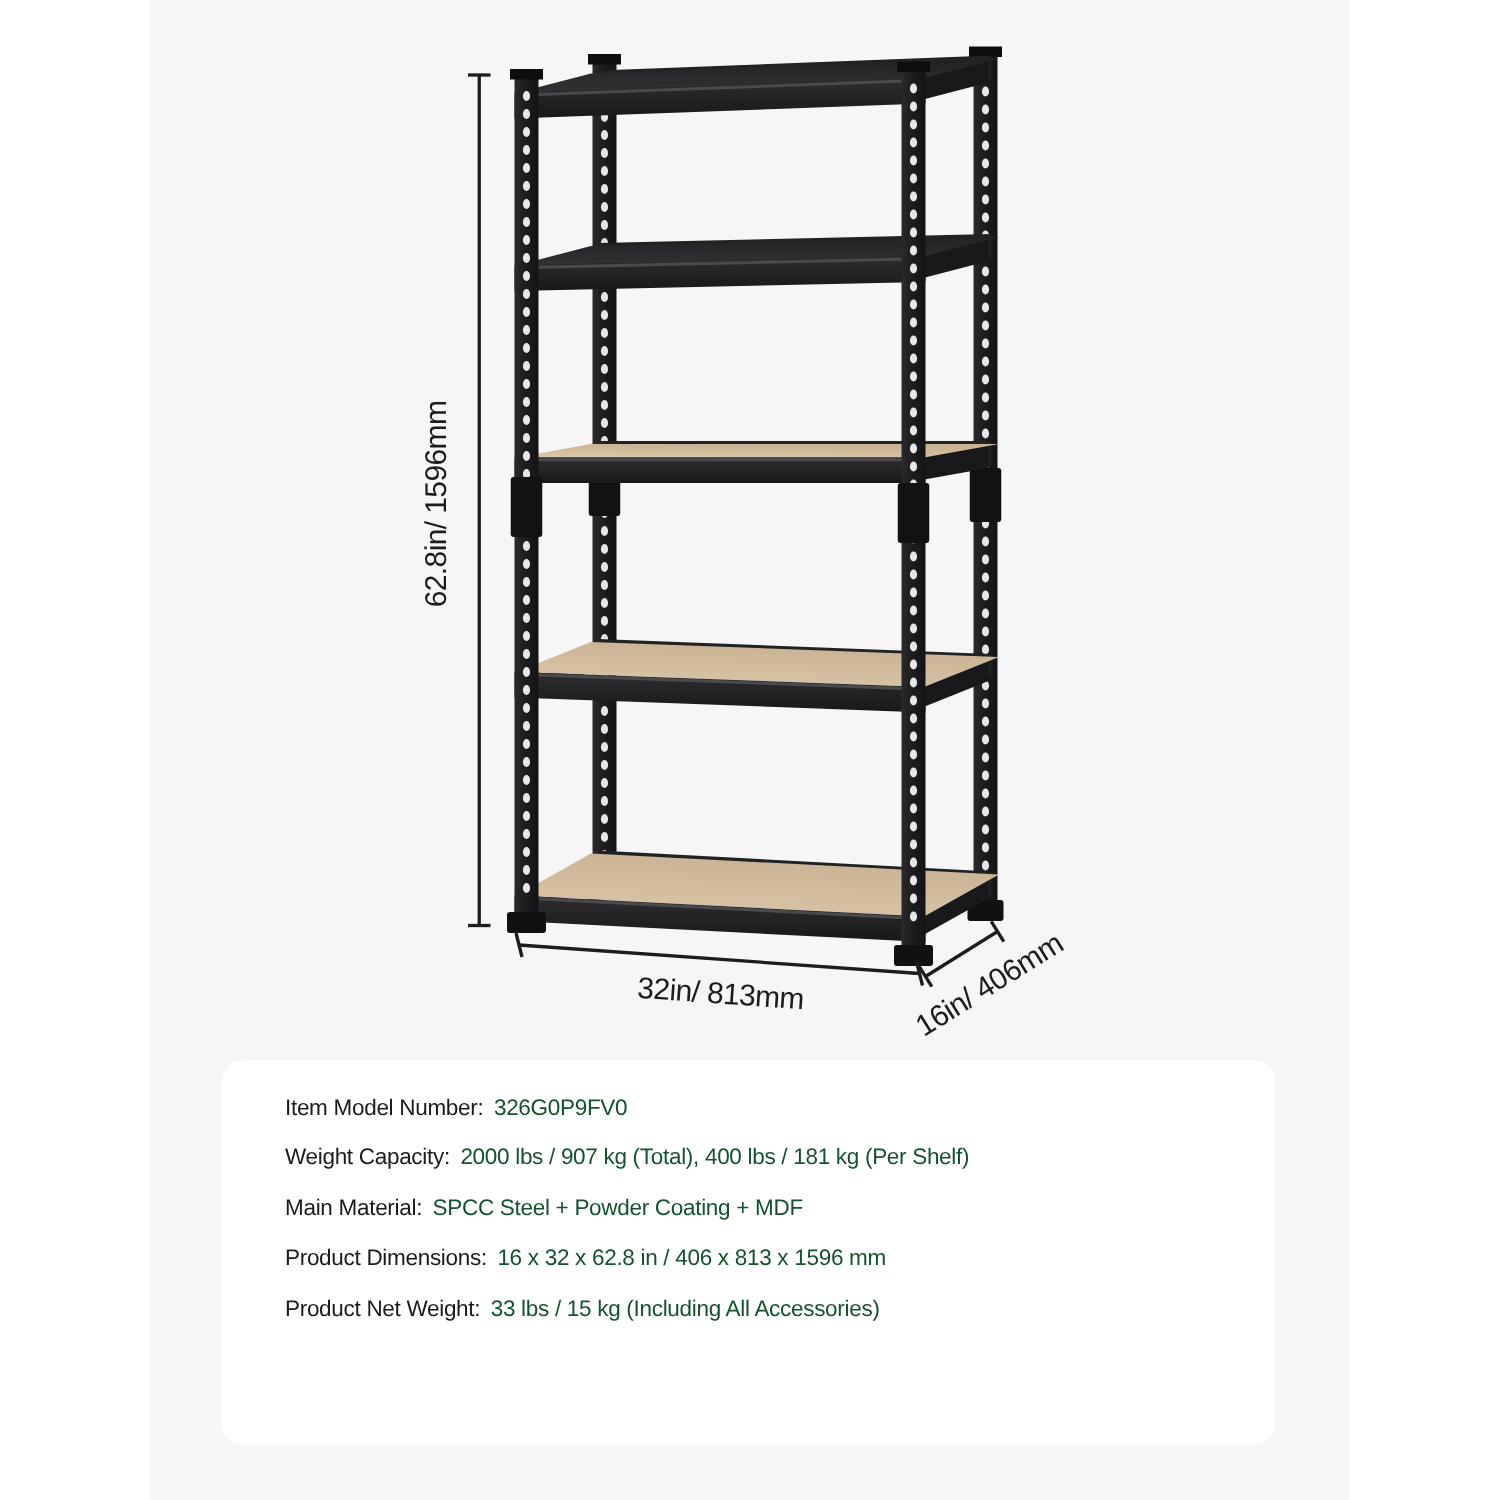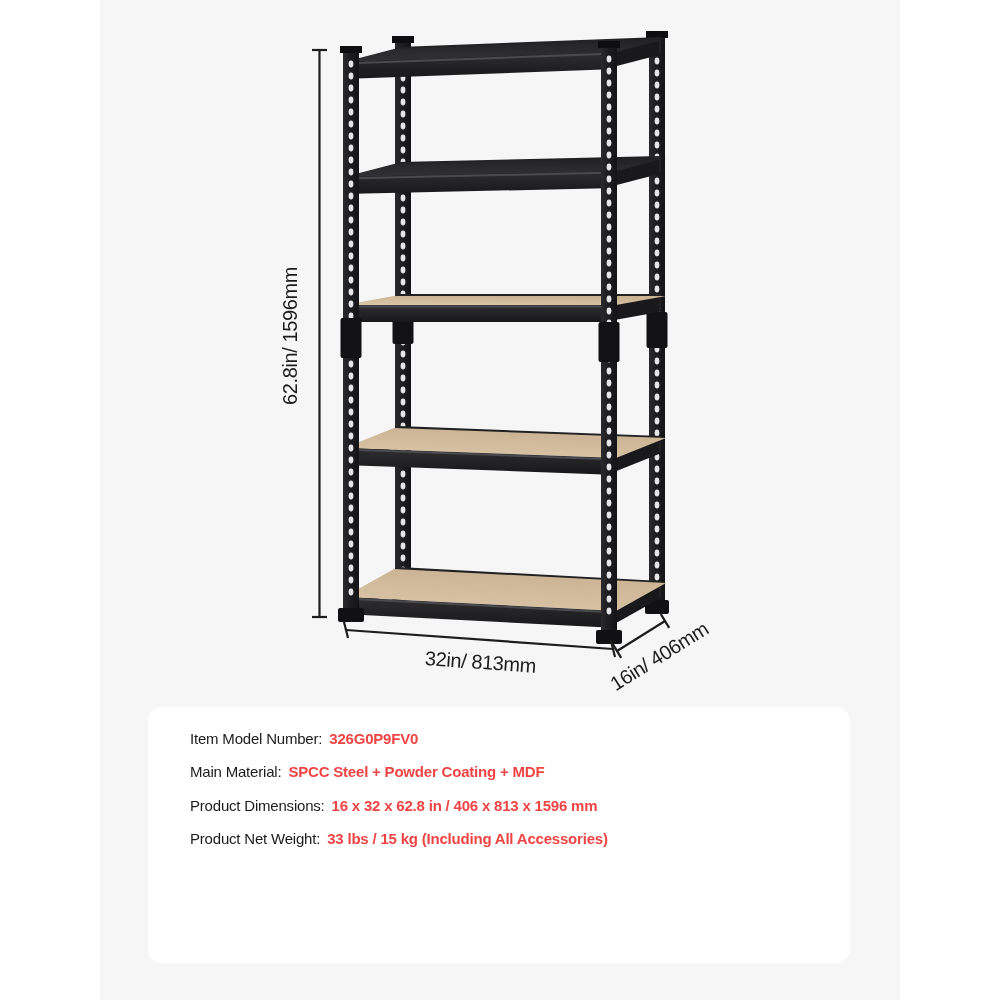--- a/index.html
+++ b/index.html
@@ -19,21 +19,21 @@
   .spec-card{
     position:absolute;left:148px;top:707px;width:702px;height:256px;
     background:#ffffff;border-radius:14px;box-sizing:border-box;
     padding:15px 30px 0 42px;
   }
   .spec-row{
     line-height:33.4px;font-size:15px;letter-spacing:-0.2px;white-space:nowrap;
   }
   .spec-label{color:#1b1b1b;font-weight:400;text-align:center;}
   .spec-label:not(:empty){margin-right:7px;}
-  .spec-value{color:#ef4444;font-weight:700;}
+  .spec-value{color:#14532d;font-weight:400;}
 </style>
 </head>
 <body>
 
 <div class="panel"></div>
 
 <svg class="figure-svg" viewBox="0 0 1000 1000">
   <defs>
     <linearGradient id="beamFace" x1="0" y1="0" x2="0" y2="1">
       <stop offset="0" stop-color="#2e2e31"></stop>
@@ -334,20 +334,23 @@
   <text class="dim-label" transform="translate(297,336) rotate(-90)" text-anchor="middle">62.8in/ 1596mm</text>
   <text class="dim-label" transform="translate(480,669) rotate(4)" text-anchor="middle">32in/ 813mm</text>
   <text class="dim-label" transform="translate(663,662) rotate(-32)" text-anchor="middle">16in/ 406mm</text>
 </svg>
 
 <div class="spec-card">
   <div class="spec-row">
     <span class="spec-label">Item Model Number:</span><span class="spec-value">326G0P9FV0</span>
   </div>
   <div class="spec-row">
+    <span class="spec-label">Weight Capacity:</span><span class="spec-value">2000 lbs / 907 kg (Total), 400 lbs / 181 kg (Per Shelf)</span>
+  </div>
+  <div class="spec-row">
     <span class="spec-label">Main Material:</span><span class="spec-value">SPCC Steel + Powder Coating + MDF</span>
   </div>
   <div class="spec-row">
     <span class="spec-label">Product Dimensions:</span><span class="spec-value">16 x 32 x 62.8 in / 406 x 813 x 1596 mm</span>
   </div>
   <div class="spec-row">
     <span class="spec-label">Product Net Weight:</span><span class="spec-value">33 lbs / 15 kg (Including All Accessories)</span>
   </div>
 </div>
 

